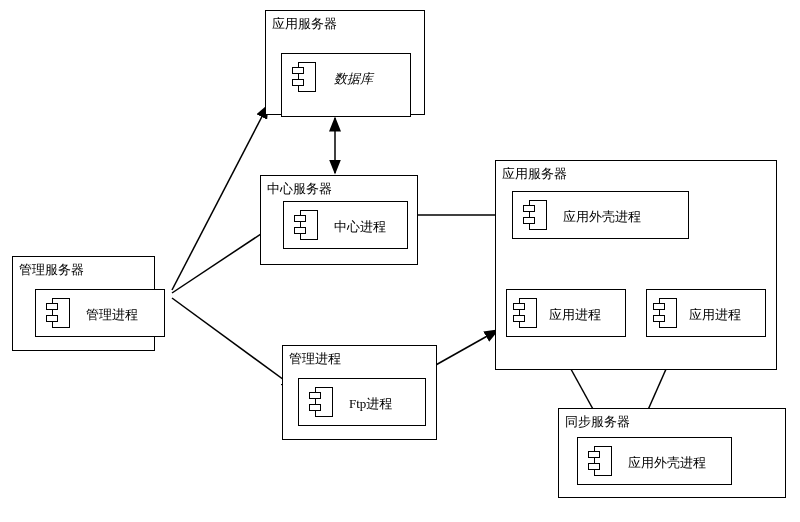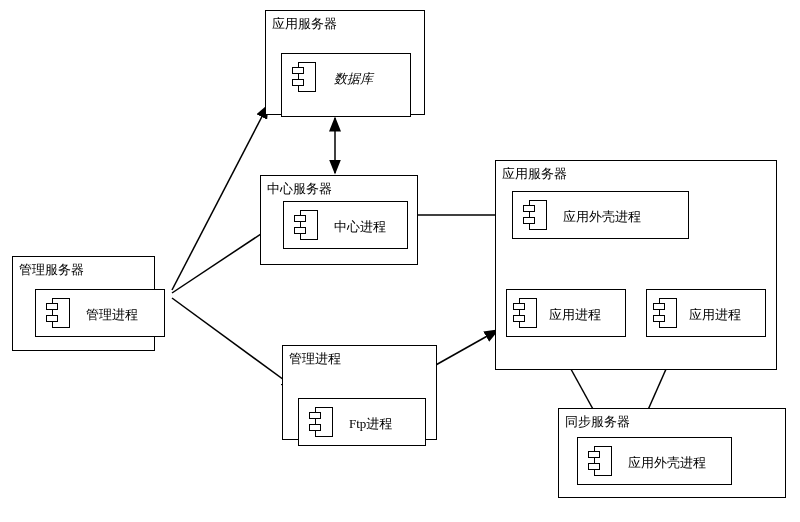--- a/index.html
+++ b/index.html
@@ -82,21 +82,21 @@
           <div class="body"></div>
           <div class="tab1"></div>
           <div class="tab2"></div>
         </div>
       <div class="process-label" style="left:50px; top:16px;">管理进程</div>
     </div>
   </div>
 
   <div class="server-box" style="left:282px; top:345px; width:155px; height:95px;">
     <div class="server-title">管理进程</div>
-    <div class="process-box" style="left:15px; top:32px; width:128px; height:48px;margin-top:20px;">
+    <div class="process-box" style="left:15px; top:32px; width:128px; height:48px;">
       <div class="uml-component" style="left:10px; top:8px;">
           <div class="body"></div>
           <div class="tab1"></div>
           <div class="tab2"></div>
         </div>
       <div class="process-label" style="left:50px; top:16px;">Ftp进程</div>
     </div>
   </div>
 
   <div class="server-box" style="left:495px; top:160px; width:282px; height:210px;">

